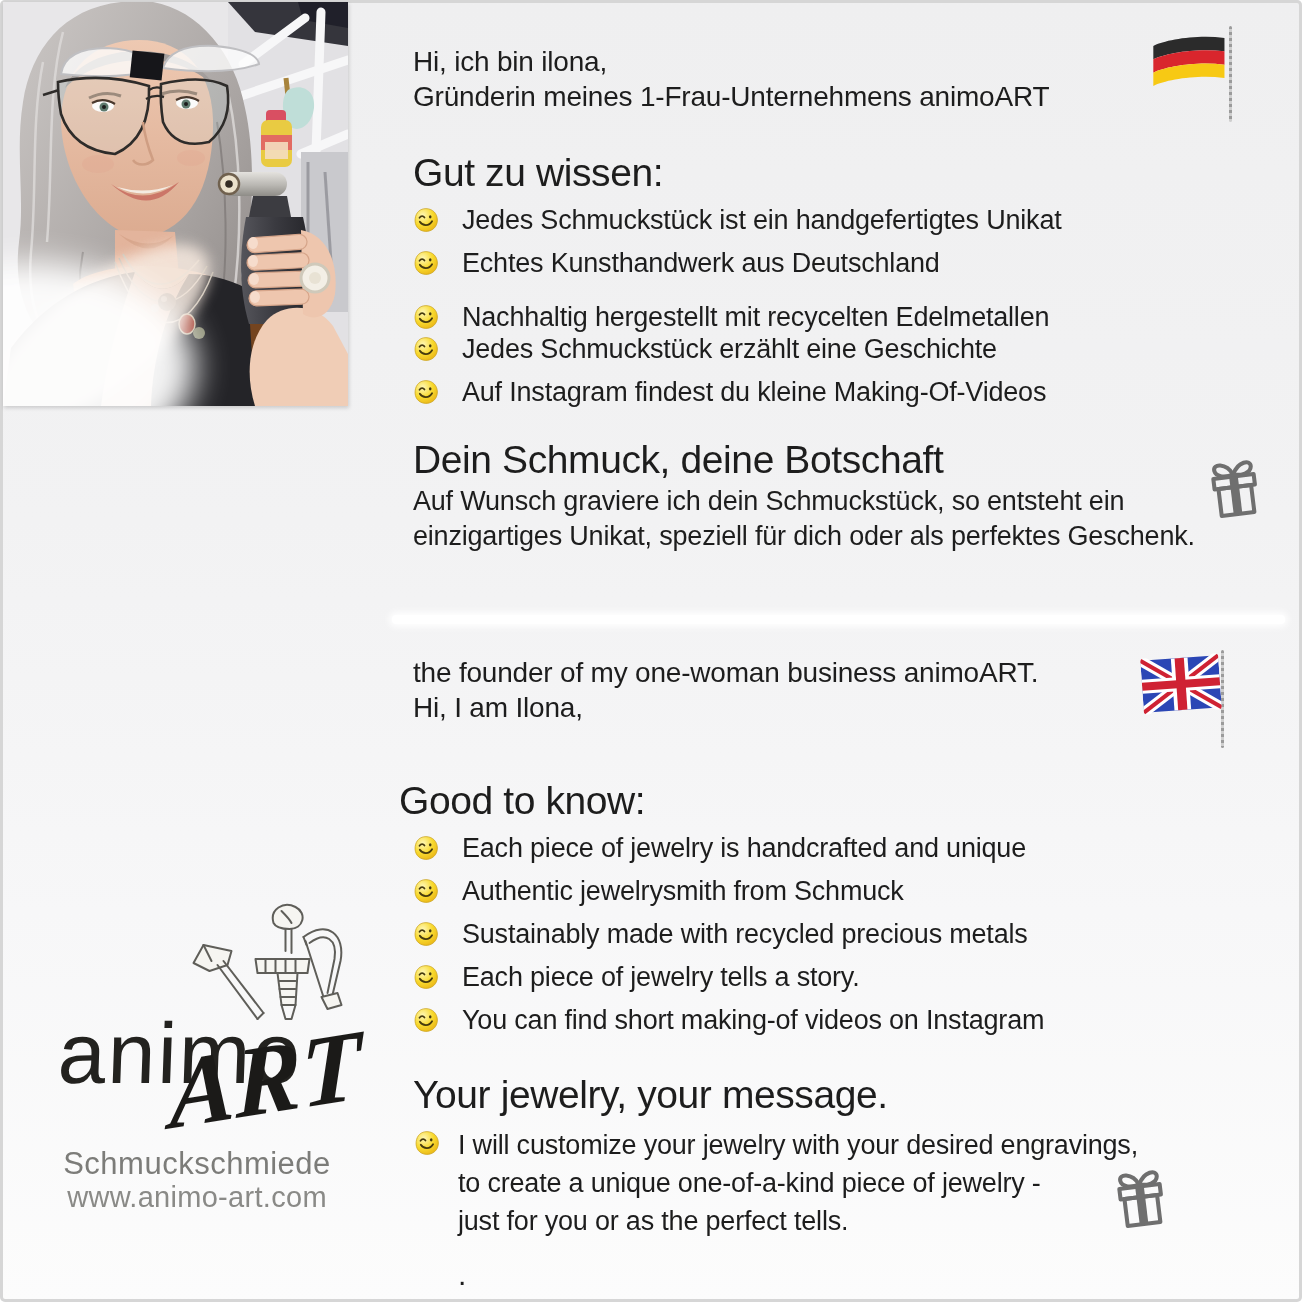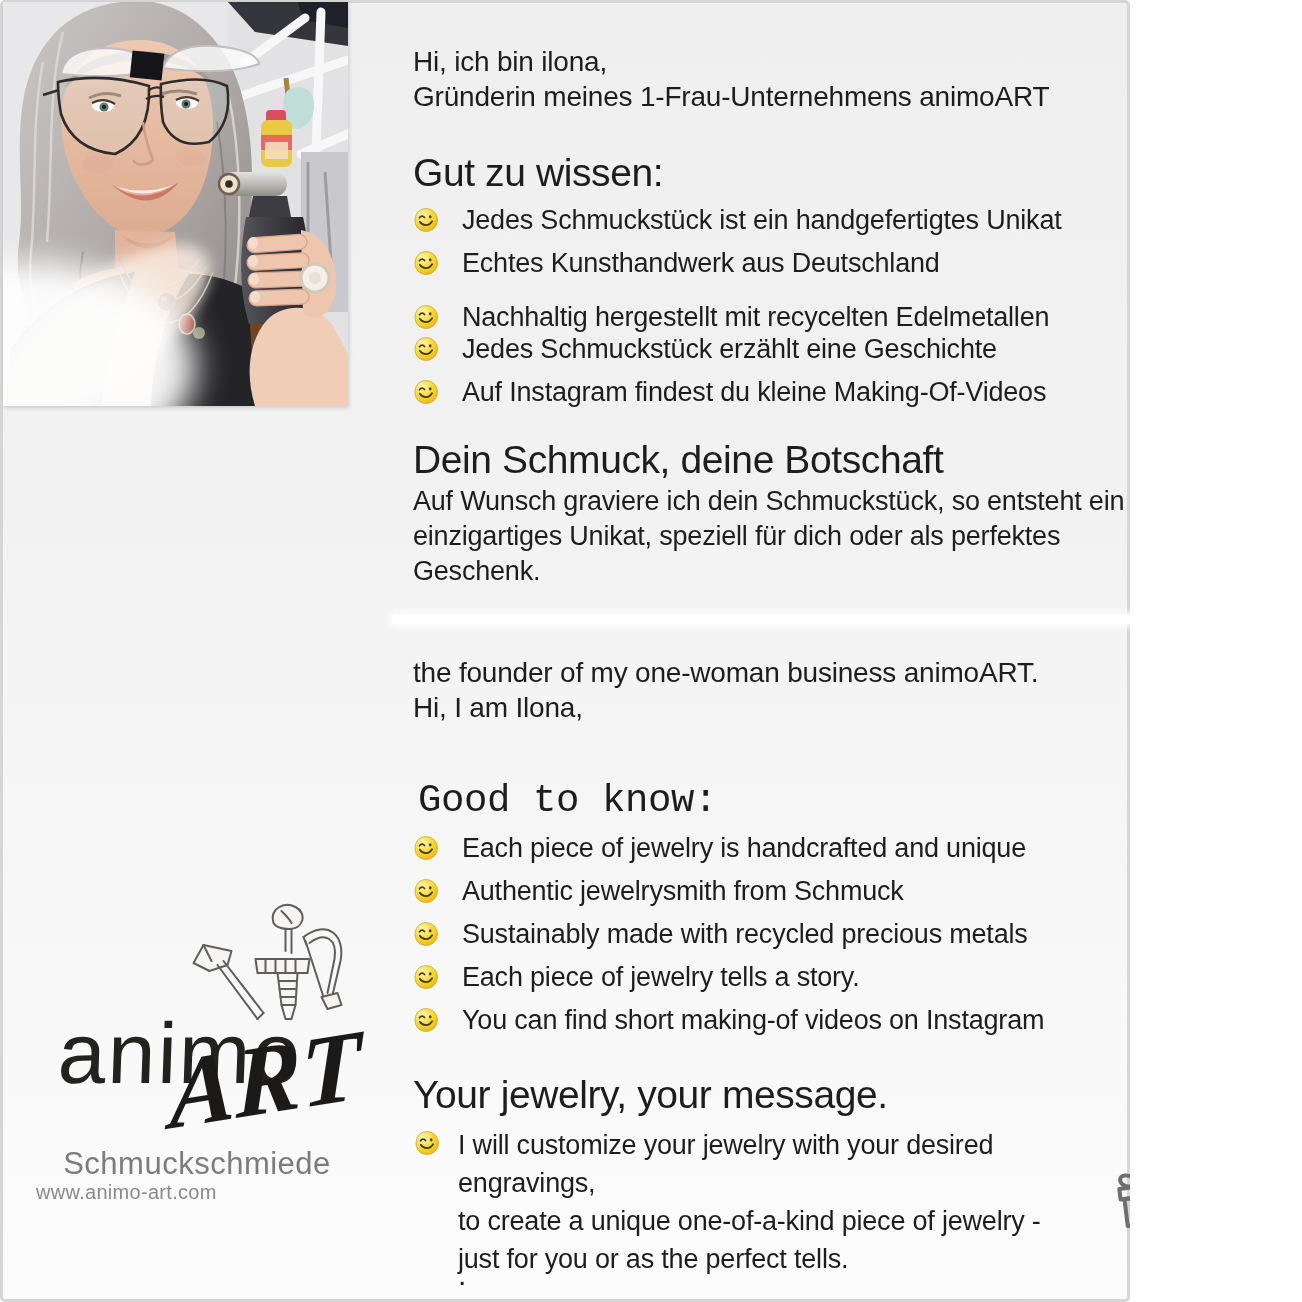--- a/index.html
+++ b/index.html
@@ -1,18 +1,18 @@
 <!DOCTYPE html>
 <html><head>
 <meta charset="utf-8">
 <style>
   html,body{margin:0;padding:0;background:#ffffff;}
   .canvas{
     position:relative;
-    width:1130px;height:1302px;
+    width:1302px;height:1302px;
     background:linear-gradient(180deg,#efeff0 0%,#f2f2f3 40%,#f7f7f8 70%,#fcfcfc 100%);
     box-shadow:inset 0 0 0 3px #d6d6d6;
     border-radius:5px;
     overflow:hidden;
     font-family:"Liberation Sans","DejaVu Sans",sans-serif;
     color:#1d1d1d;
   }
   .abs{position:absolute;}
   
   .photo{left:3px;top:2px;width:345px;height:404px;box-shadow:1px 2px 4px rgba(0,0,0,.16);}
@@ -35,21 +35,21 @@
   .gift1{left:1206px;top:458px;transform:rotate(-7deg);}
   .gift2{left:1112px;top:1168px;transform:rotate(-7deg);}
   
   .tools{left:183px;top:901px;width:165px;height:148px;}
   .brand-animo{left:58px;top:1004px;font-size:86px;letter-spacing:2px;color:#23221f;
                transform:skewX(-2deg);font-weight:400;}
   .brand-art{left:168px;top:1022px;font-size:100px;font-weight:bold;font-style:italic;
              font-family:"Liberation Serif","DejaVu Serif",serif;color:#1b1a18;
              transform:rotate(-9deg) skewX(-8deg);}
   .tagline{left:36px;top:1146px;width:322px;text-align:center;font-size:31px;color:#7c7c79;letter-spacing:.5px;}
-  .website{left:36px;top:1181px;width:322px;font-size:20px;color:#8a8a87;letter-spacing:.3px;}
+  .website{left:36px;top:1181px;width:322px;text-align:center;font-size:29px;color:#8a8a87;letter-spacing:.3px;}
   .tail-dot{left:458px;top:1258px;font-size:30px;color:#1d1d1d;}
 </style>
 </head>
 <body>
 
 <div class="canvas">
 
   <svg width="0" height="0" style="position:absolute" aria-hidden="true">
     <defs>
       <radialGradient id="smileyG" cx="35%" cy="30%" r="80%">
@@ -297,21 +297,21 @@
           <path d="M42 0 L42 56" stroke-width="10"></path>
           <path d="M0 28 L84 28" stroke-width="8.5"></path>
         </g>
     </svg>
   </div>
 
   <div class="abs intro" style="left:413px;top:655px;">
     <div>the founder of my one-woman business animoART.</div>
     <div>Hi, I am Ilona,</div>
   </div>
-  <div class="abs h-section" style="left:418px;top:778px;font-family:Liberation Mono, monospace;">Good to know:</div>
+  <div class="abs h-section" style="left:399px;top:778px;">Good to know:</div>
 
   <div class="row" style="top:831px">
     <svg class="smiley">
         <use href="#smiley"></use>
       </svg>
     <span class="btext">Each piece of jewelry is handcrafted and unique</span>
   </div>
   <div class="row" style="top:874px">
     <svg class="smiley">
         <use href="#smiley"></use>

